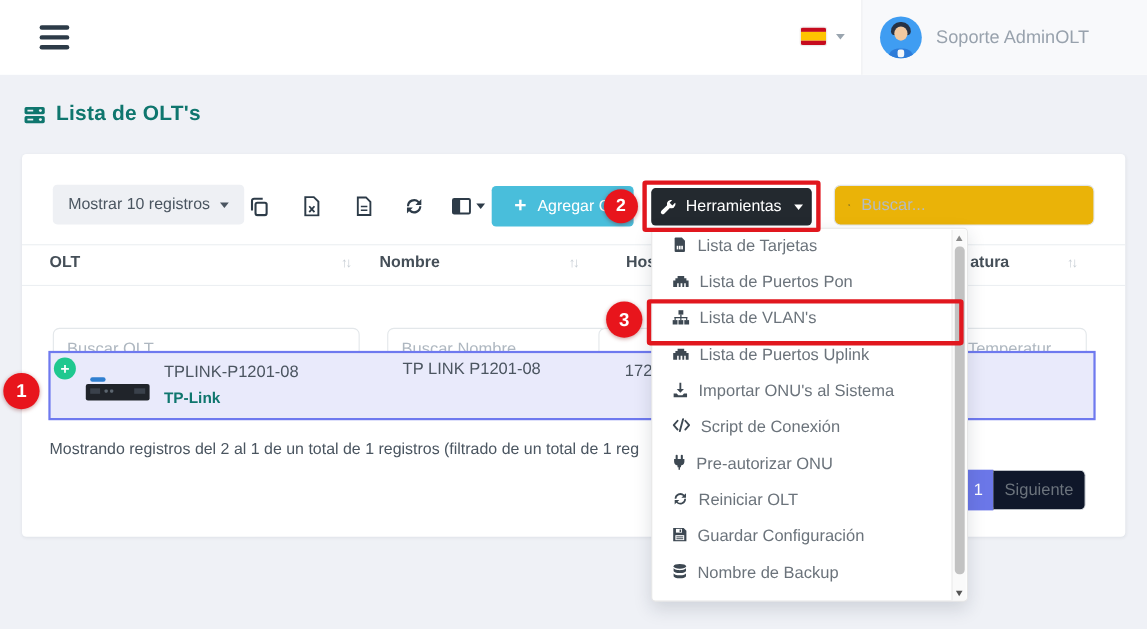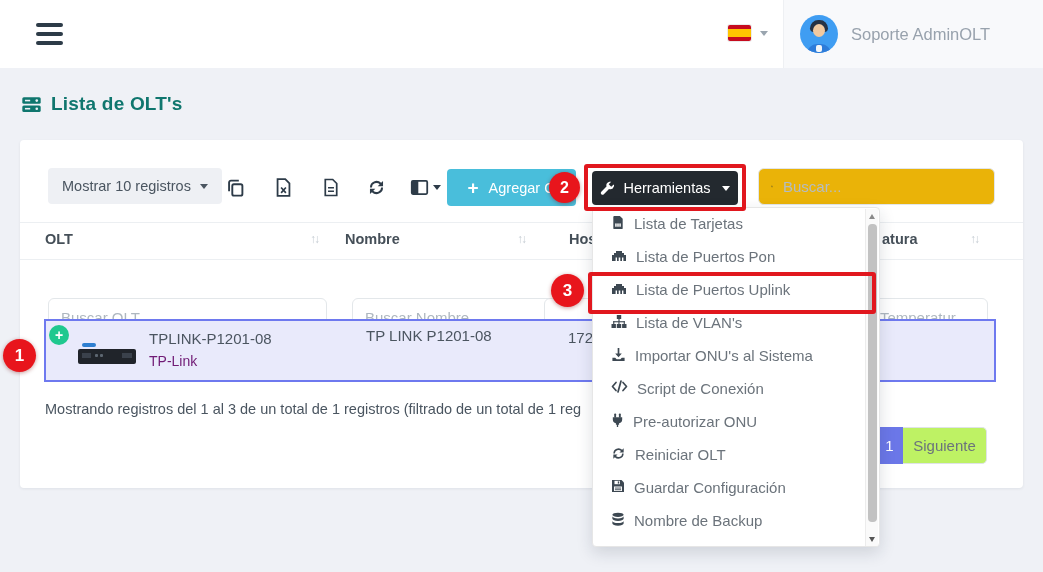--- a/index.html
+++ b/index.html
@@ -52,28 +52,28 @@
   .filter::placeholder { color:#aeb7c0; }
 
   .data-row { position:absolute; left:24px; top:179px; width:952px; height:63px; background:#e9eafb; border:2px solid #6e79ef; cursor:pointer; }
   .expand-btn { position:absolute; left:3px; top:4px; width:20px; height:20px; border-radius:50%; background:#1fc88f; color:#fff; border:none; font-size:14px; font-weight:700; line-height:19px; text-align:center; cursor:pointer; padding:0; }
   .olt-img { position:absolute; left:32px; top:22px; width:58px; height:24px; }
   .olt-img .logo { position:absolute; left:4px; top:0; width:14px; height:4px; background:#2f7fd0; border-radius:2px; }
   .olt-img .chassis { position:absolute; left:0; top:6px; width:58px; height:15px; background:#20242a; border-radius:2px; }
   .olt-img .slot { position:absolute; top:10px; width:9px; height:5px; background:#3a414b; }
   .olt-img .led { position:absolute; top:11px; width:3px; height:3px; background:#5c6670; border-radius:1px; }
   .cell-olt { position:absolute; left:103px; top:9px; font-size:15px; color:#4b5560; }
-  .cell-brand { position:absolute; left:103px; top:32px; font-size:14px; color:#701a75; }
+  .cell-brand { position:absolute; left:103px; top:32px; font-size:14px; color:#0f766e;font-weight:bold; }
   .cell-nombre { position:absolute; left:320px; top:6px; font-size:15px; color:#4b5560; }
   .cell-host { position:absolute; left:522px; top:8px; font-size:15px; color:#4b5560; white-space:nowrap; }
 
   .info-text { position:absolute; left:25px; top:261px; font-size:14.5px; color:#4a5560; white-space:nowrap; }
   .pagination { position:absolute; left:856px; top:287px; display:flex; }
   .page-num { width:27px; height:37px; background:#6b77e8; color:#fff; font-size:15px; display:flex; align-items:center; justify-content:center; cursor:pointer; }
-  .page-next { width:84px; height:37px; background:#bef264; border:1px solid #dfe3e7; border-left:none; border-radius:0 5px 5px 0; color:#6b737c; font-size:15px; display:flex; align-items:center; justify-content:center; cursor:pointer; }
+  .page-next { width:84px; height:37px; background:#0f172a; border:1px solid #dfe3e7; border-left:none; border-radius:0 5px 5px 0; color:#6b737c; font-size:15px; display:flex; align-items:center; justify-content:center; cursor:pointer; }
 
   
   .dropdown { position:absolute; left:592px; top:207px; width:288px; height:340px; background:#fff; border:1px solid #e6e6e6; border-radius:4px; box-shadow:0 6px 16px rgba(30,40,60,.15); z-index:40; padding:7px 0 0 0; overflow:hidden; }
   .menu-item { height:33px; display:flex; align-items:flex-start; gap:9px; padding-left:18px; font-size:15px; color:#6b737b; cursor:pointer; }
   .menu-item svg { display:block; color:#3d4852; flex:0 0 auto; }
   .dd-scrollbar { position:absolute; right:1px; top:1px; width:13px; height:338px; background:#fafafa; border-left:1px solid #ececec; cursor:pointer; }
   .dd-thumb { position:absolute; left:2px; top:15px; width:9px; height:298px; background:#c2c2c2; border-radius:4px; }
   .dd-up { position:absolute; left:3px; top:5px; width:0; height:0; border-left:3.5px solid transparent; border-right:3.5px solid transparent; border-bottom:5px solid #8a8a8a; }
   .dd-down { position:absolute; left:3px; bottom:5px; width:0; height:0; border-left:3.5px solid transparent; border-right:3.5px solid transparent; border-top:5px solid #555; }
 
@@ -211,21 +211,21 @@
         <span class="led" style="left:17px;"></span>
         <span class="led" style="left:22px;"></span>
         <span class="slot" style="left:44px; width:10px;"></span>
       </span>
       <span class="cell-olt">TPLINK-P1201-08</span>
       <span class="cell-brand">TP-Link</span>
       <span class="cell-nombre">TP LINK P1201-08</span>
       <span class="cell-host">172.28</span>
     </div>
 
-    <div class="info-text">Mostrando registros del 1 al 3 de un total de 1 registros (filtrado de un total de 1 reg</div>
+    <div class="info-text">Mostrando registros del 2 al 1 de un total de 1 registros (filtrado de un total de 1 reg</div>
     <div class="pagination">
       <div class="page-num">1</div>
       <div class="page-next">Siguiente</div>
     </div>
   </div>
 
   <div class="dropdown">
     <div class="menu-item">
       <svg width="14" height="15" viewBox="0 0 14 16" fill="currentColor">
           <path d="M3 1h6l3 3v10a1 1 0 0 1-1 1H3a1 1 0 0 1-1-1V2a1 1 0 0 1 1-1z"></path>
@@ -233,42 +233,42 @@
           <rect x="6.2" y="9" width="1.6" height="3.5" fill="#fff"></rect>
           <rect x="8.4" y="9" width="1.6" height="3.5" fill="#fff"></rect>
         </svg>
       <span>Lista de Tarjetas</span>
     </div>
     <div class="menu-item">
       <svg width="16" height="14" viewBox="0 0 16 14" fill="currentColor">
           <path d="M1 13V7h2V5h2V3h6v2h2v2h2v6h-2.6V9.5H11V13H9.3V9.5H7.7V13H6V9.5H4.6V13H1z"></path>
         </svg>
       <span>Lista de Puertos Pon</span>
-    </div>
-    <div class="menu-item">
-      <svg width="16" height="14" viewBox="0 0 16 14" fill="currentColor">
-          <path d="M1 13V7h2V5h2V3h6v2h2v2h2v6h-2.6V9.5H11V13H9.3V9.5H7.7V13H6V9.5H4.6V13H1z"></path>
-        </svg>
-      <span>Lista de Puertos Uplink</span>
     </div>
     <div class="menu-item">
       <svg width="16" height="15" viewBox="0 0 16 15" fill="currentColor">
           <rect x="5.8" y="1" width="4.4" height="4"></rect>
           <rect x="0.5" y="10" width="4.4" height="4"></rect>
           <rect x="5.8" y="10" width="4.4" height="4"></rect>
           <rect x="11.1" y="10" width="4.4" height="4"></rect>
           <path d="M7.4 5h1.2v2.2H7.4z"></path>
           <path d="M2.2 7.2h11.6v1.1H2.2z"></path>
           <rect x="2.2" y="7.2" width="1.1" height="2.8"></rect>
           <rect x="7.4" y="7.2" width="1.1" height="2.8"></rect>
           <rect x="12.7" y="7.2" width="1.1" height="2.8"></rect>
         </svg>
       <span>Lista de VLAN's</span>
     </div>
     <div class="menu-item">
+      <svg width="16" height="14" viewBox="0 0 16 14" fill="currentColor">
+          <path d="M1 13V7h2V5h2V3h6v2h2v2h2v6h-2.6V9.5H11V13H9.3V9.5H7.7V13H6V9.5H4.6V13H1z"></path>
+        </svg>
+      <span>Lista de Puertos Uplink</span>
+    </div>
+    <div class="menu-item">
       <svg width="15" height="15" viewBox="0 0 16 16" fill="currentColor">
           <path d="M7.1 1h1.8v6h2.6L8 10.8 4.5 7h2.6z"></path>
           <path d="M1.5 11.5h3l1.5 1.6h4l1.5-1.6h3V15h-13z"></path>
         </svg>
       <span>Importar ONU's al Sistema</span>
     </div>
     <div class="menu-item">
       <svg width="17" height="13" viewBox="0 0 17 13" fill="none" stroke="currentColor" stroke-width="1.7" stroke-linecap="round" stroke-linejoin="round">
           <path d="M5 2.5 1.5 6.5 5 10.5"></path>
           <path d="M12 2.5 15.5 6.5 12 10.5"></path>

